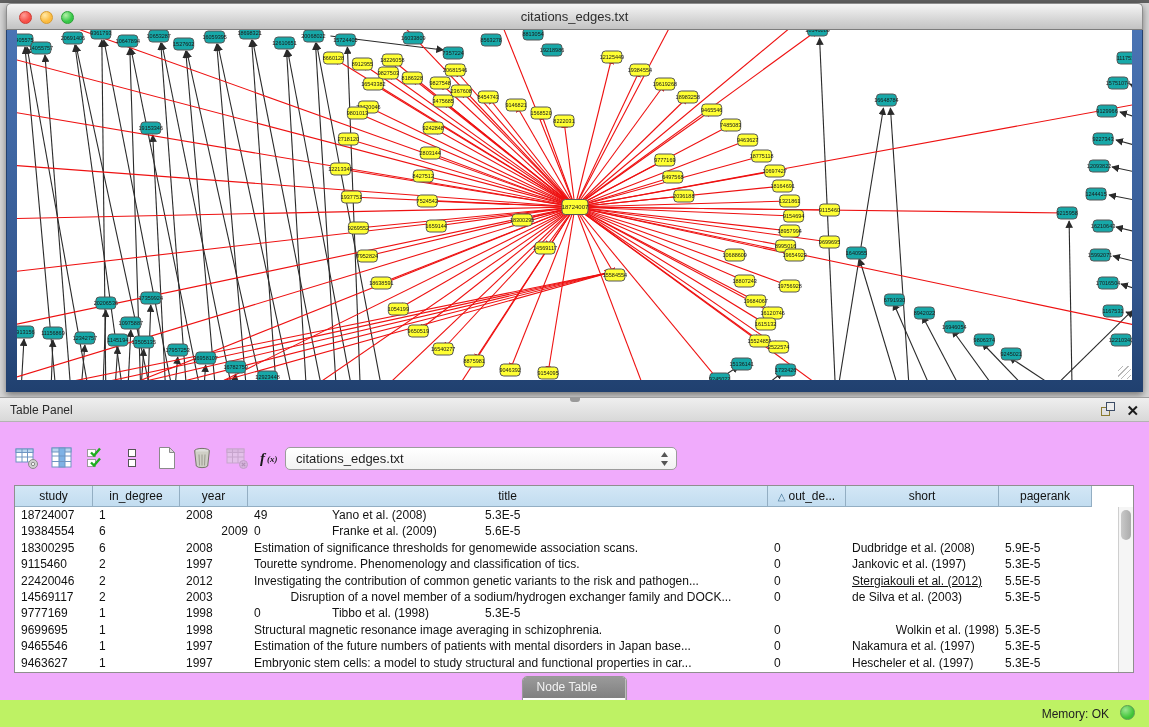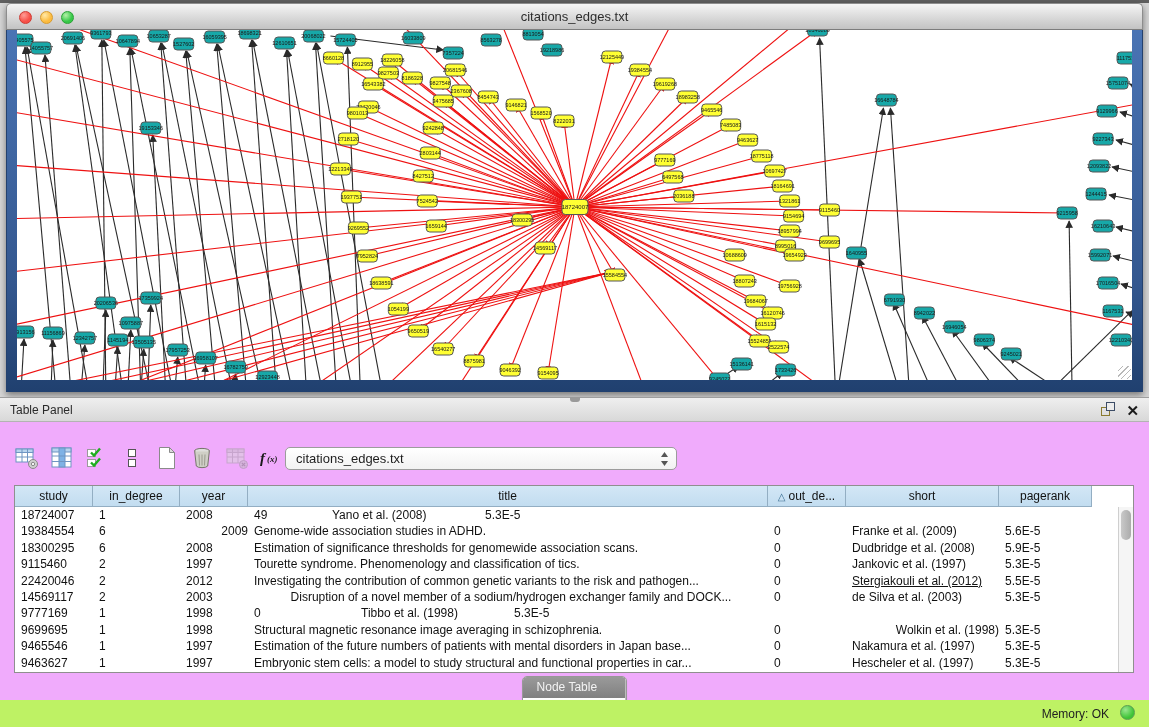--- a/index.html
+++ b/index.html
@@ -829,21 +829,20 @@
             <div class="td" style="width: 87px;">1</div>
             <div class="td" style="width: 68px;">2008</div>
             <div class="td" style="width: 78px;">49</div>
             <div class="td" style="width: 153px;">Yano et al. (2008)</div>
             <div class="td" style="width: 93px;">5.3E-5</div>
           </div>
           <div class="trow">
             <div class="td" style="width: 78px;">19384554</div>
             <div class="td" style="width: 87px;">6</div>
             <div class="td" style="width: 68px; text-align: right;">2009</div>
-            <div class="td" style="width: 520px;">Genome-wide association studies in ADHD.</div>
             <div class="td" style="width: 78px;">0</div>
             <div class="td" style="width: 153px;">Franke et al. (2009)</div>
             <div class="td" style="width: 93px;">5.6E-5</div>
           </div>
           <div class="trow">
             <div class="td" style="width: 78px;">18300295</div>
             <div class="td" style="width: 87px;">6</div>
             <div class="td" style="width: 68px;">2008</div>
             <div class="td" style="width: 520px;">Estimation of significance thresholds for genomewide association scans.</div>
             <div class="td" style="width: 78px;">0</div>
@@ -875,21 +874,21 @@
             <div class="td" style="width: 520px; text-align: center;">Disruption of a novel member of a sodium/hydrogen exchanger family and DOCK...</div>
             <div class="td" style="width: 78px;">0</div>
             <div class="td" style="width: 153px;">de Silva et al. (2003)</div>
             <div class="td" style="width: 93px;">5.3E-5</div>
           </div>
           <div class="trow">
             <div class="td" style="width: 78px;">9777169</div>
             <div class="td" style="width: 87px;">1</div>
             <div class="td" style="width: 68px;">1998</div>
             <div class="td" style="width: 78px;">0</div>
-            <div class="td" style="width: 153px; margin-left: 29px;">Tibbo et al. (1998)</div>
+            <div class="td" style="width: 153px;">Tibbo et al. (1998)</div>
             <div class="td" style="width: 93px;">5.3E-5</div>
           </div>
           <div class="trow">
             <div class="td" style="width: 78px;">9699695</div>
             <div class="td" style="width: 87px;">1</div>
             <div class="td" style="width: 68px;">1998</div>
             <div class="td" style="width: 520px;">Structural magnetic resonance image averaging in schizophrenia.</div>
             <div class="td" style="width: 78px;">0</div>
             <div class="td" style="width: 153px; text-align: right;">Wolkin et al. (1998)</div>
             <div class="td" style="width: 93px;">5.3E-5</div>

